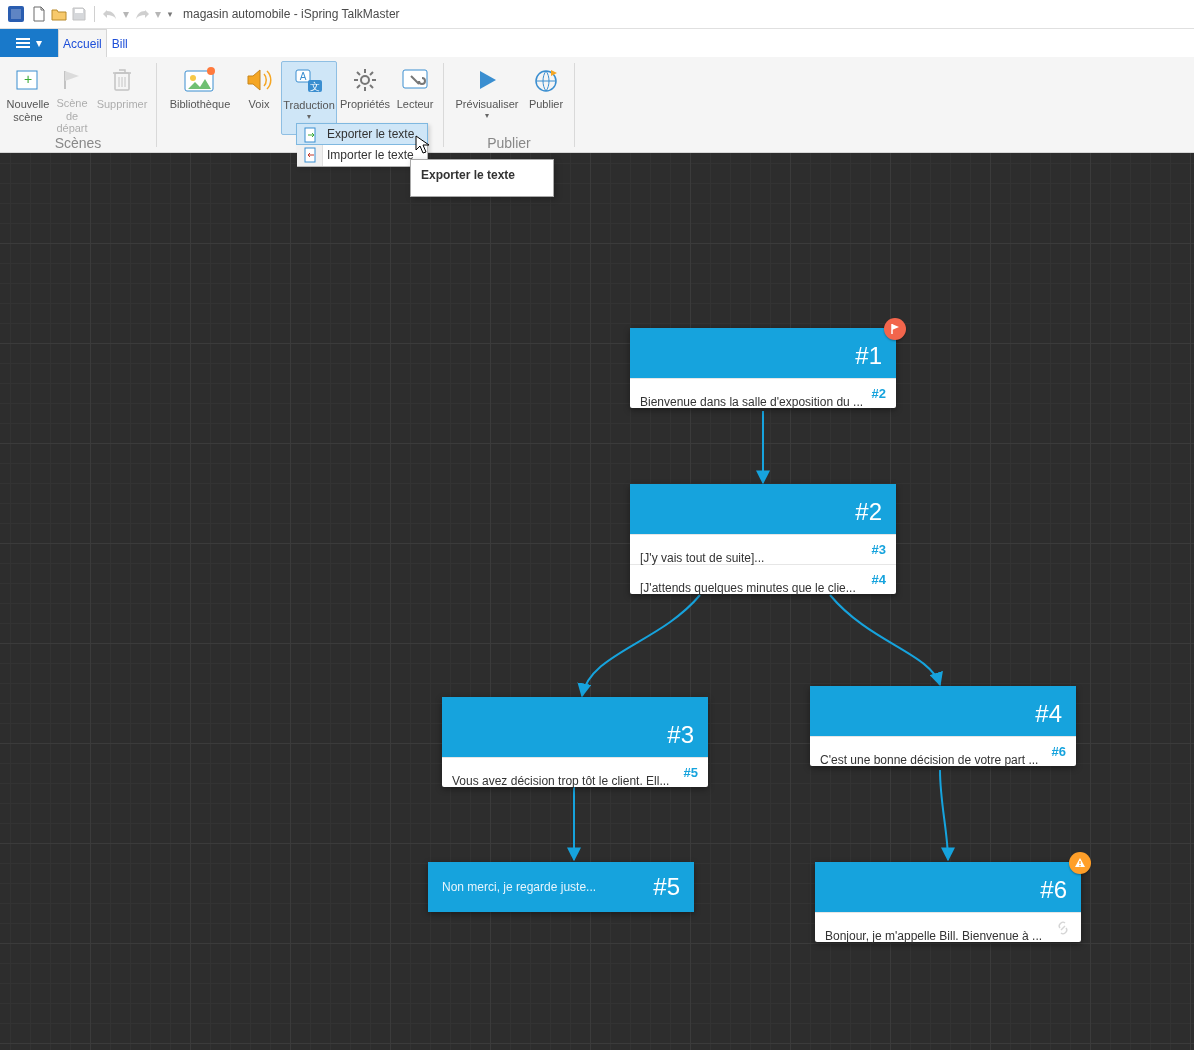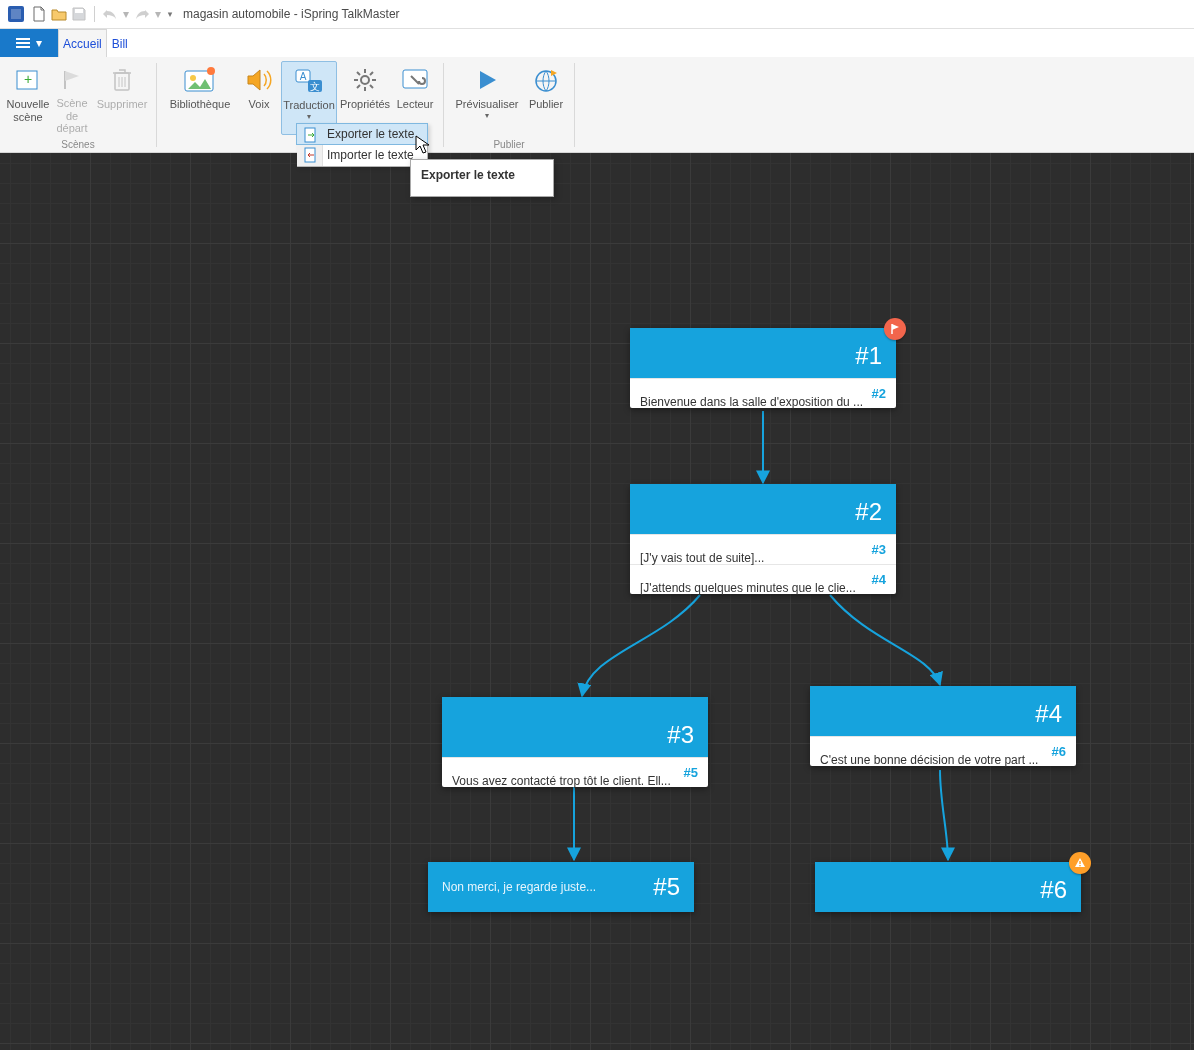--- a/index.html
+++ b/index.html
@@ -21,21 +21,21 @@
   
   .ribbon{height:96px;background:#f5f5f5;border-bottom:1px solid #d6d6d6;display:flex;}
   .group{display:flex;flex-direction:column;align-items:center;padding:4px 6px 0 6px;position:relative;}
   .group-sep{width:1px;background:#d9d9d9;margin:6px 0 6px 0;height:84px;}
   .group-buttons{display:flex;gap:0;}
   .rbtn{display:flex;flex-direction:column;align-items:center;justify-content:flex-start;width:56px;padding-top:4px;font-size:11px;color:#555;text-align:center;cursor:pointer;line-height:1.15;height:74px;}
   .rbtn.wide{width:74px;}
   .rbtn.narrow{width:44px;}
   .rbtn.active{background:#cfe6f7;border:1px solid #8fbfe3;border-radius:2px;}
   .ricon{width:34px;height:30px;margin-bottom:3px;display:flex;align-items:center;justify-content:center;}
-  .group-label{font-size:10px;color:#888;margin-top:auto;margin-bottom:2px;}
+  .group-label{font-size:14px;color:#888;margin-top:auto;margin-bottom:2px;}
   .drop-arrow{font-size:8px;color:#666;display:block;}
   
   .dropdown{position:absolute;top:123px;left:297px;width:131px;background:#fff;border:1px solid #b5b5b5;border-left:none;box-shadow:2px 2px 4px rgba(0,0,0,.15);z-index:50;}
   .dd-left{width:26px;background:#f0f0f0;position:absolute;top:0;bottom:0;left:0;border-right:1px solid #e0e0e0;}
   .dropdown::before{content:"";position:absolute;left:0;top:0;bottom:0;width:1px;background:#b5b5b5;}
   .dd-item{position:relative;display:flex;align-items:center;height:22px;font-size:12px;color:#333;cursor:pointer;padding-left:30px;}
   .dd-item.hover{background:#cfe6f7;border:1px solid #7fb8e0;margin:-1px;}
   .dd-icon{position:absolute;left:5px;top:3px;width:16px;height:16px;}
   
   .tooltip{position:absolute;top:159px;left:410px;width:144px;background:#fff;border:1px solid #a9a9a9;box-shadow:2px 2px 6px rgba(0,0,0,.25);padding:8px 10px 10px 10px;z-index:60;font-size:11px;color:#444;}
@@ -325,21 +325,21 @@
       <span class="txt">[J'attends quelques minutes que le clie...</span>
       <span class="tag">#4</span>
     </div>
   </div>
 
   <div class="scene" style="left:442px;top:544px;">
     <div class="scene-head tall">
       <span>#3</span>
     </div>
     <div class="scene-row">
-      <span class="txt">Vous avez contacté trop tôt le client. Ell...</span>
+      <span class="txt">Vous avez décision trop tôt le client. Ell...</span>
       <span class="tag">#5</span>
     </div>
   </div>
 
   <div class="scene" style="left:810px;top:533px;">
     <div class="scene-head">
       <span>#4</span>
     </div>
     <div class="scene-row">
       <span class="txt">C'est une bonne décision de votre part ...</span>
@@ -358,14 +358,20 @@
     <div class="scene-head">
       <span>#6</span>
       <div class="badge warn">
         <svg width="12" height="12" viewBox="0 0 12 12">
             <path d="M6 1l5 9H1z" fill="#fff"></path>
             <rect x="5.3" y="4" width="1.4" height="3" fill="#ff9f29"></rect>
             <rect x="5.3" y="8" width="1.4" height="1.3" fill="#ff9f29"></rect>
           </svg>
       </div>
     </div>
+    <div class="scene-row">
+      <span class="txt">Bonjour, je m'appelle Bill. Bienvenue à ...</span>
+      <svg class="link-badge" viewBox="0 0 16 16">
+          <path d="M6 10l4-4M5 8a3 3 0 0 1 0-4l1-1a3 3 0 0 1 4 0M11 8a3 3 0 0 1 0 4l-1 1a3 3 0 0 1-4 0" fill="none" stroke="#888" stroke-width="1.4"></path>
+        </svg>
+    </div>
   </div>
 </div>
 
 </body></html>

